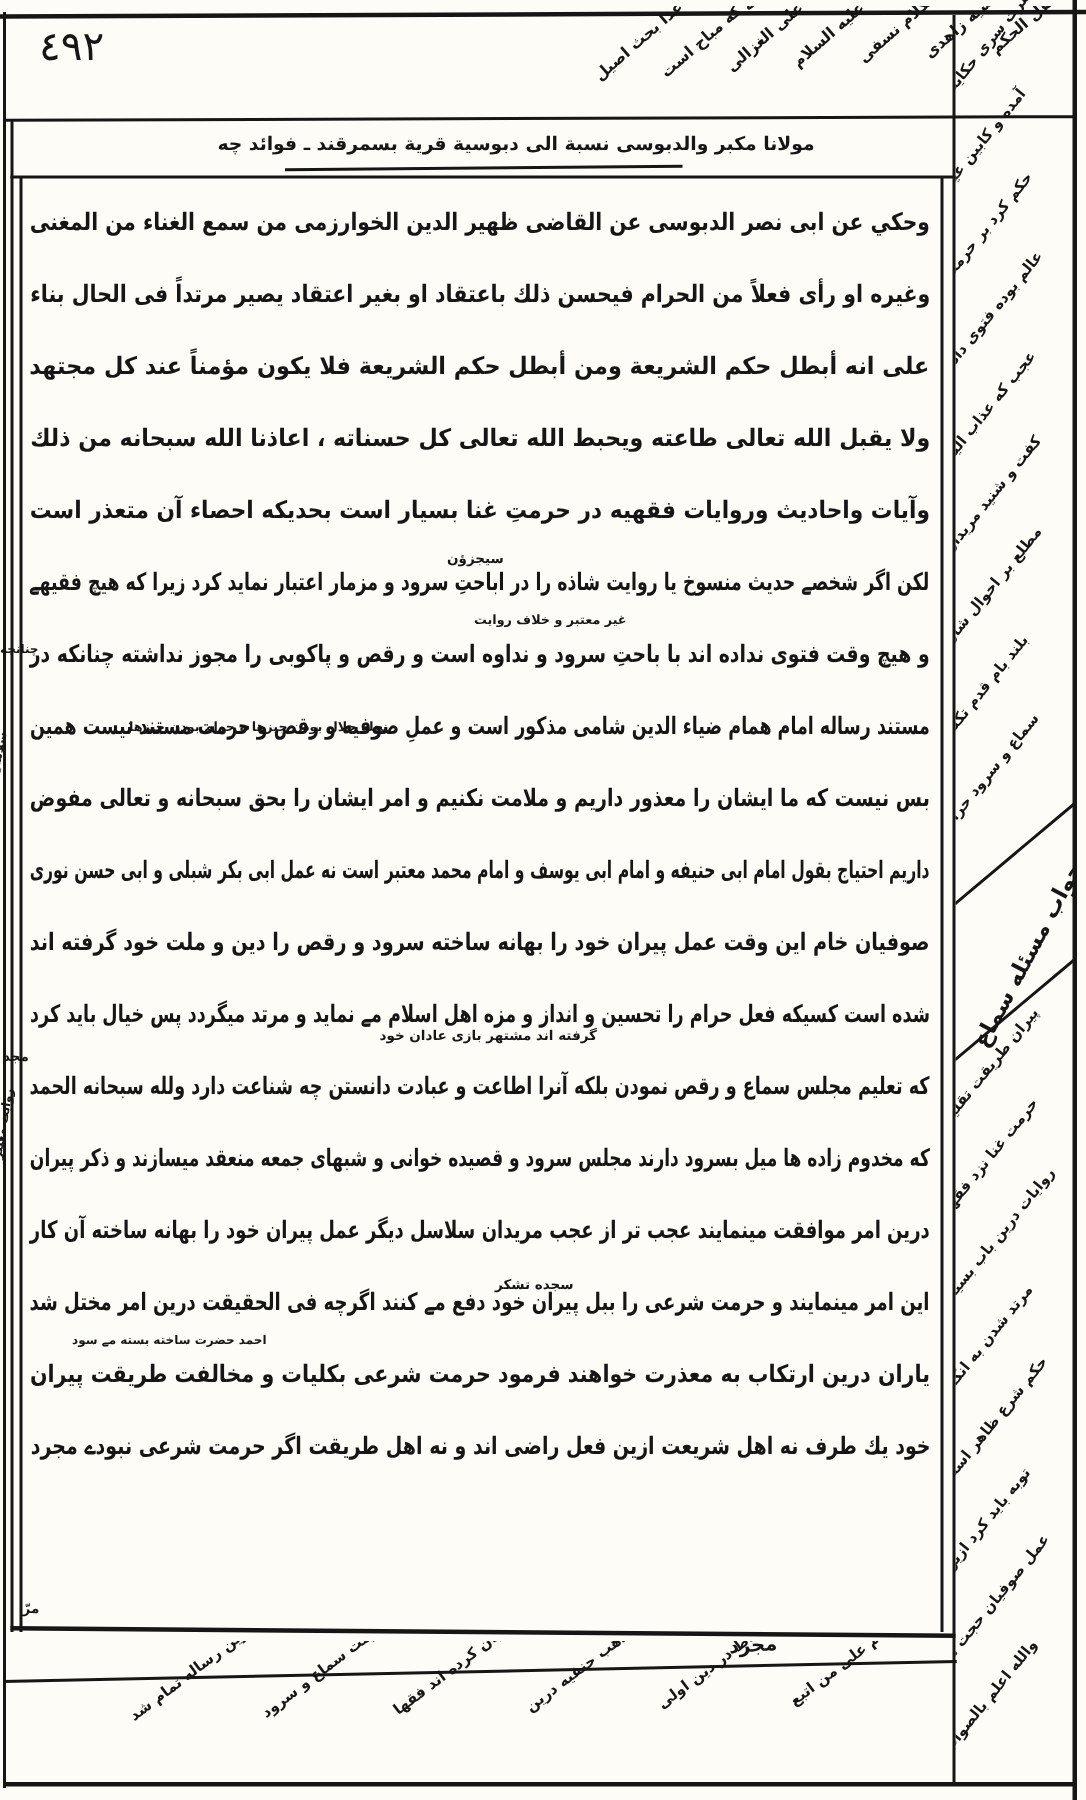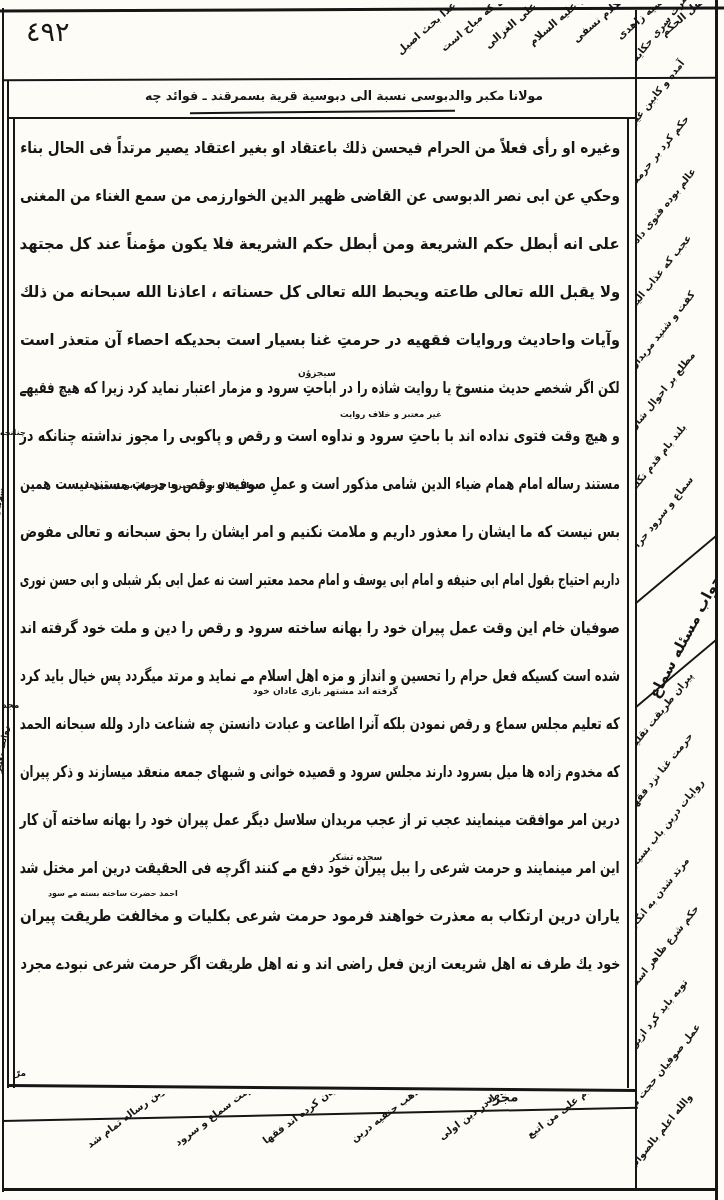--- a/index.html
+++ b/index.html
@@ -30,21 +30,21 @@
           direction:rtl; font-size:12.5px; font-weight:700; white-space:nowrap;}
   .header .ink{transform-origin:50% 50%;margin-left:48px;}
   
   .mtext{position:absolute; left:20px; top:124px; width:600px;}
   .mline{height:48px; line-height:48px; direction:rtl; text-align:right;
          white-space:nowrap; font-size:16px; font-weight:700;}
   .ink{display:inline-block; transform-origin:100% 50%;}
   
   .gloss{position:absolute; direction:rtl; font-weight:700; white-space:nowrap; font-size:9px;}
   .g0{left:298px; top:368px;}
-  .g1{left:340px; top:409px; font-size:8.5px;}
+  .g1{left:316px; top:409px; font-size:8.5px;}
   .g2{left:86px;  top:480px; font-size:8.5px;}
   .g3{left:253px; top:686px;}
   .g4{left:330px; top:852px;}
   .g5{left:48px;  top:889px; font-size:8px;}
   .g6{left:0px;   top:428px; font-size:8px;}
   .g7{left:2px;   top:700px;}
   .g8{left:15px;  top:1068px;}
   .g9{left:-4px;  top:512px; font-size:8px; transform:rotate(-78deg); transform-origin:0 50%;}
   .g10{left:-2px; top:768px; font-size:8px; transform:rotate(-80deg); transform-origin:0 50%;}
   .catchword{position:absolute; left:486px; top:1090px; direction:rtl;
@@ -89,22 +89,22 @@
   <div class="rule footer-line"></div>
   <div class="rule header-underline"></div>
 
   <div class="folio">٤٩٢</div>
   <div class="header">
     <span class="ink fitc">مولانا مكبر والدبوسى نسبة الى دبوسية قرية بسمرقند ـ فوائد چه</span>
   </div>
 
   <div class="mtext">
 
-  <div class="mline" style="--i: 1;"><span class="ink" style="transform: scaleX(0.8557);">وغيره او رأى فعلاً من الحرام فيحسن ذلك باعتقاد او بغير اعتقاد يصير مرتداً فى الحال بناء</span></div>
-      <div class="mline" style="--i: 0;"><span class="ink" style="transform: scaleX(0.8428);">وحكي عن ابى نصر الدبوسى عن القاضى ظهير الدين الخوارزمى من سمع الغناء من المغنى</span></div>
+  <div class="mline" style="--i: 0;"><span class="ink" style="transform: scaleX(0.8428);">وحكي عن ابى نصر الدبوسى عن القاضى ظهير الدين الخوارزمى من سمع الغناء من المغنى</span></div>
+      <div class="mline" style="--i: 1;"><span class="ink" style="transform: scaleX(0.8557);">وغيره او رأى فعلاً من الحرام فيحسن ذلك باعتقاد او بغير اعتقاد يصير مرتداً فى الحال بناء</span></div>
       <div class="mline" style="--i: 2;"><span class="ink" style="transform: scaleX(0.9323);">على انه أبطل حكم الشريعة ومن أبطل حكم الشريعة فلا يكون مؤمناً عند كل مجتهد</span></div>
       <div class="mline" style="--i: 3;"><span class="ink" style="transform: scaleX(0.9229);">ولا يقبل الله تعالى طاعته ويحبط الله تعالى كل حسناته ، اعاذنا الله سبحانه من ذلك</span></div>
       <div class="mline" style="--i: 4;"><span class="ink" style="transform: scaleX(0.9051);">وآيات واحاديث وروايات فقهيه در حرمتِ غنا بسيار است بحديكه احصاء آن متعذر است</span></div>
       <div class="mline" style="--i: 5;"><span class="ink" style="transform: scaleX(0.7233);">لكن اگر شخصے حديث منسوخ يا روايت شاذه را در اباحتِ سرود و مزمار اعتبار نمايد كرد زيرا كه هيچ فقيهے</span></div>
       <div class="mline" style="--i: 6;"><span class="ink" style="transform: scaleX(0.7866);">و هيچ وقت فتوى نداده اند با باحتِ سرود و نداوه است و رقص و پاكوبى را مجوز نداشته چنانكه در</span></div>
       <div class="mline" style="--i: 7;"><span class="ink" style="transform: scaleX(0.7282);">مستند رساله امام همام ضياء الدين شامى مذكور است و عملِ صوفيه و رقص و حرمت مستند نيست همين</span></div>
       <div class="mline" style="--i: 8;"><span class="ink" style="transform: scaleX(0.7927);">بس نيست كه ما ايشان را معذور داريم و ملامت نكنيم و امر ايشان را بحق سبحانه و تعالى مفوض</span></div>
       <div class="mline" style="--i: 9;"><span class="ink" style="transform: scaleX(0.6516);">داريم احتياج بقول امام ابى حنيفه و امام ابى يوسف و امام محمد معتبر است نه عمل ابى بكر شبلى و ابى حسن نورى</span></div>
       <div class="mline" style="--i: 10;"><span class="ink" style="transform: scaleX(0.8013);">صوفيان خام اين وقت عمل پيران خود را بهانه ساخته سرود و رقص را دين و ملت خود گرفته اند</span></div>
       <div class="mline" style="--i: 12;"><span class="ink" style="transform: scaleX(0.7326);">شده است كسيكه فعل حرام را تحسين و انداز و مزه اهل اسلام مے نمايد و مرتد ميگردد پس خيال بايد كرد</span></div>

